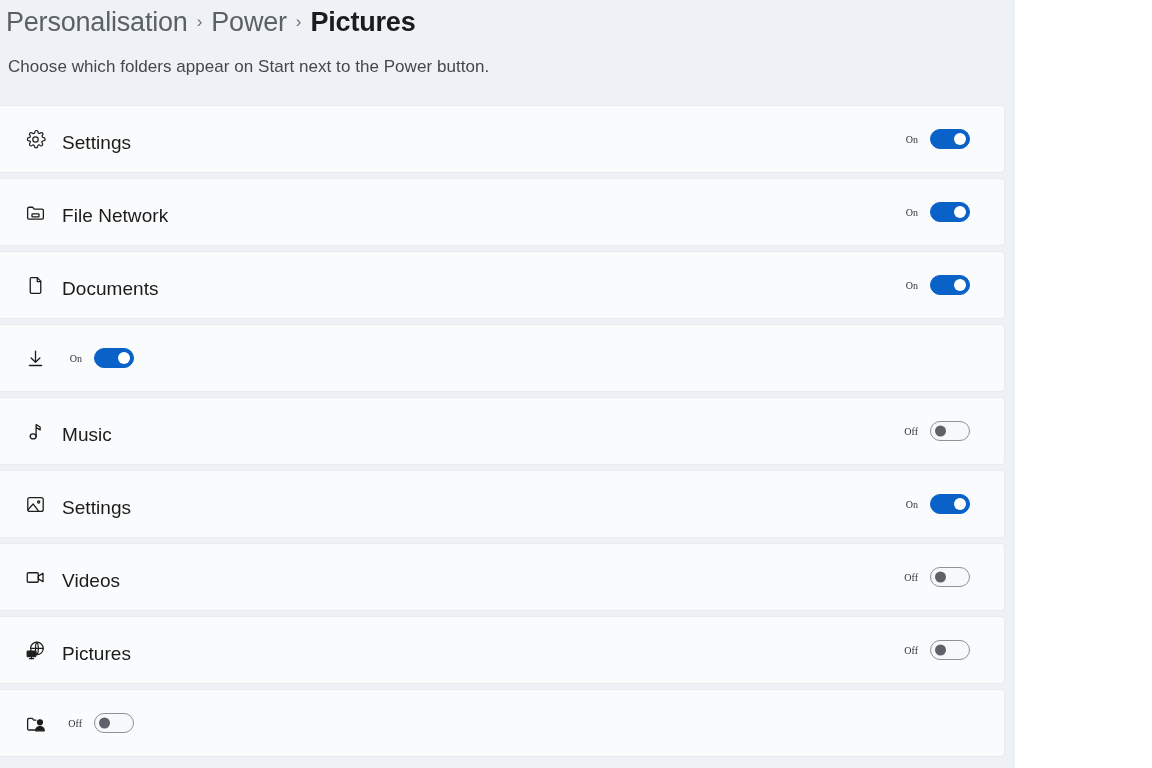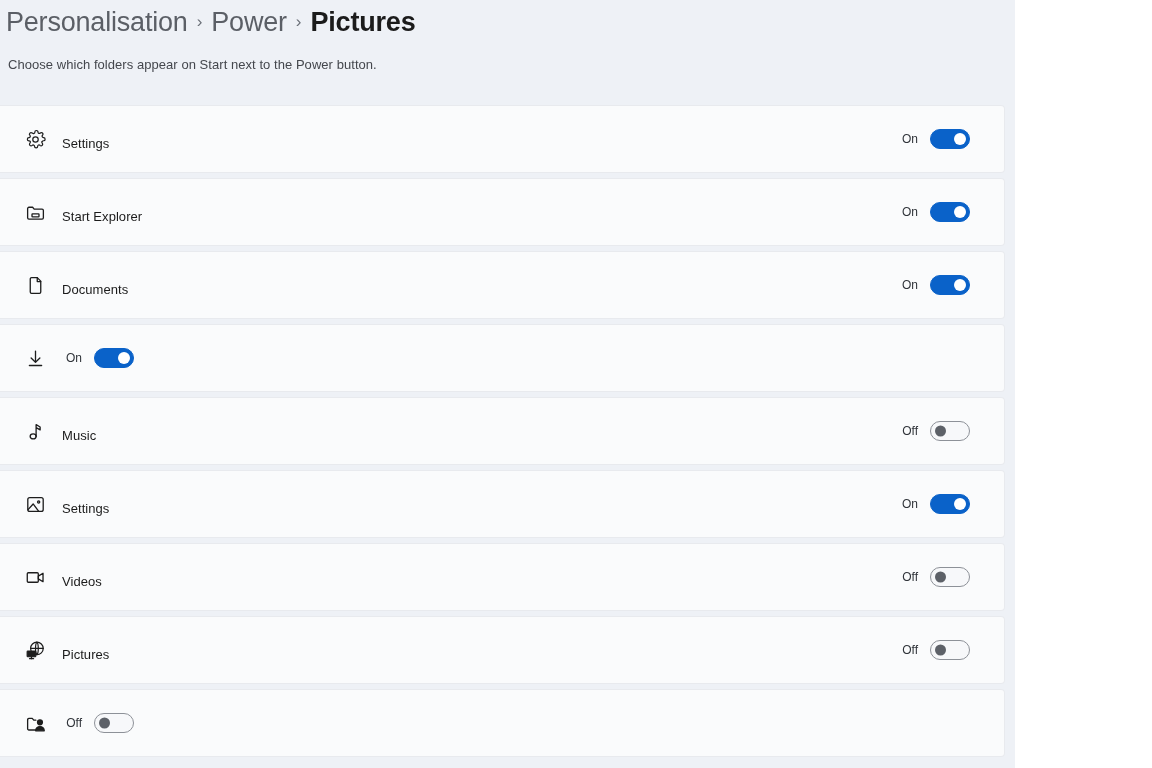--- a/index.html
+++ b/index.html
@@ -58,21 +58,21 @@
 
   .crumb-sep {
     font-size: 17px;
     color: #6b7078;
     margin: 0 9px;
     position: relative;
     top: -4px;
   }
 
   #page-subtitle {
-    font-size: 13px;
+    font-size: 17px;
     color: #44474d;
     margin-top: 13px;
     padding-left: 2px;
     letter-spacing: 0.05px;
   }
 
   
   #rows {
     position: absolute;
     left: 0;
@@ -103,39 +103,40 @@
     align-items: center;
     justify-content: center;
     color: #1d1d1d;
     margin-right: 12px;
   }
 
   .row-icon svg { display: block; }
 
   .row-label {
     flex: 1 1 auto;
-    font-size: 13px;
+    font-size: 19px;
     color: #1b1b1b;
     letter-spacing: 0.05px;
     margin-top: 8px;
   }
 
   .row-control {
     flex: 0 0 auto;
     display: flex;
     align-items: center;
     gap: 12px;
     padding-right: 22px;
   }
 
   .toggle-state-label {
-    font-size: 12px;
+    font-size: 10px;
     color: #30343a;
     min-width: 20px;
     text-align: right;
+    font-family: Liberation Serif, serif;
   }
 
   
   .toggle {
     position: relative;
     width: 40px;
     height: 20px;
     border-radius: 10px;
     flex: 0 0 auto;
     cursor: pointer;
@@ -206,21 +207,21 @@
             </div>
           </div>
         </div>
         <div class="setting-row">
           <span class="row-icon">
             <svg width="21" height="21" viewBox="0 0 24 24" fill="none" stroke="currentColor" stroke-width="1.5" stroke-linecap="round" stroke-linejoin="round">
               <path d="M3 7.5A1.5 1.5 0 0 1 4.5 6h4.2l1.8 2.1h9A1.5 1.5 0 0 1 21 9.6v8.4a1.5 1.5 0 0 1-1.5 1.5h-15A1.5 1.5 0 0 1 3 18z"></path>
               <rect x="8" y="13.6" width="8" height="3.4" rx="0.6"></rect>
             </svg>
           </span>
-          <span class="row-label">Start Explorer</span>
+          <span class="row-label">File Network</span>
           <div class="row-control">
             <span class="toggle-state-label">On</span>
             <div class="toggle on" role="switch" aria-checked="true">
               <span class="knob"></span>
             </div>
           </div>
         </div>
         <div class="setting-row">
           <span class="row-icon">
             <svg width="21" height="21" viewBox="0 0 24 24" fill="none" stroke="currentColor" stroke-width="1.5" stroke-linecap="round" stroke-linejoin="round">

